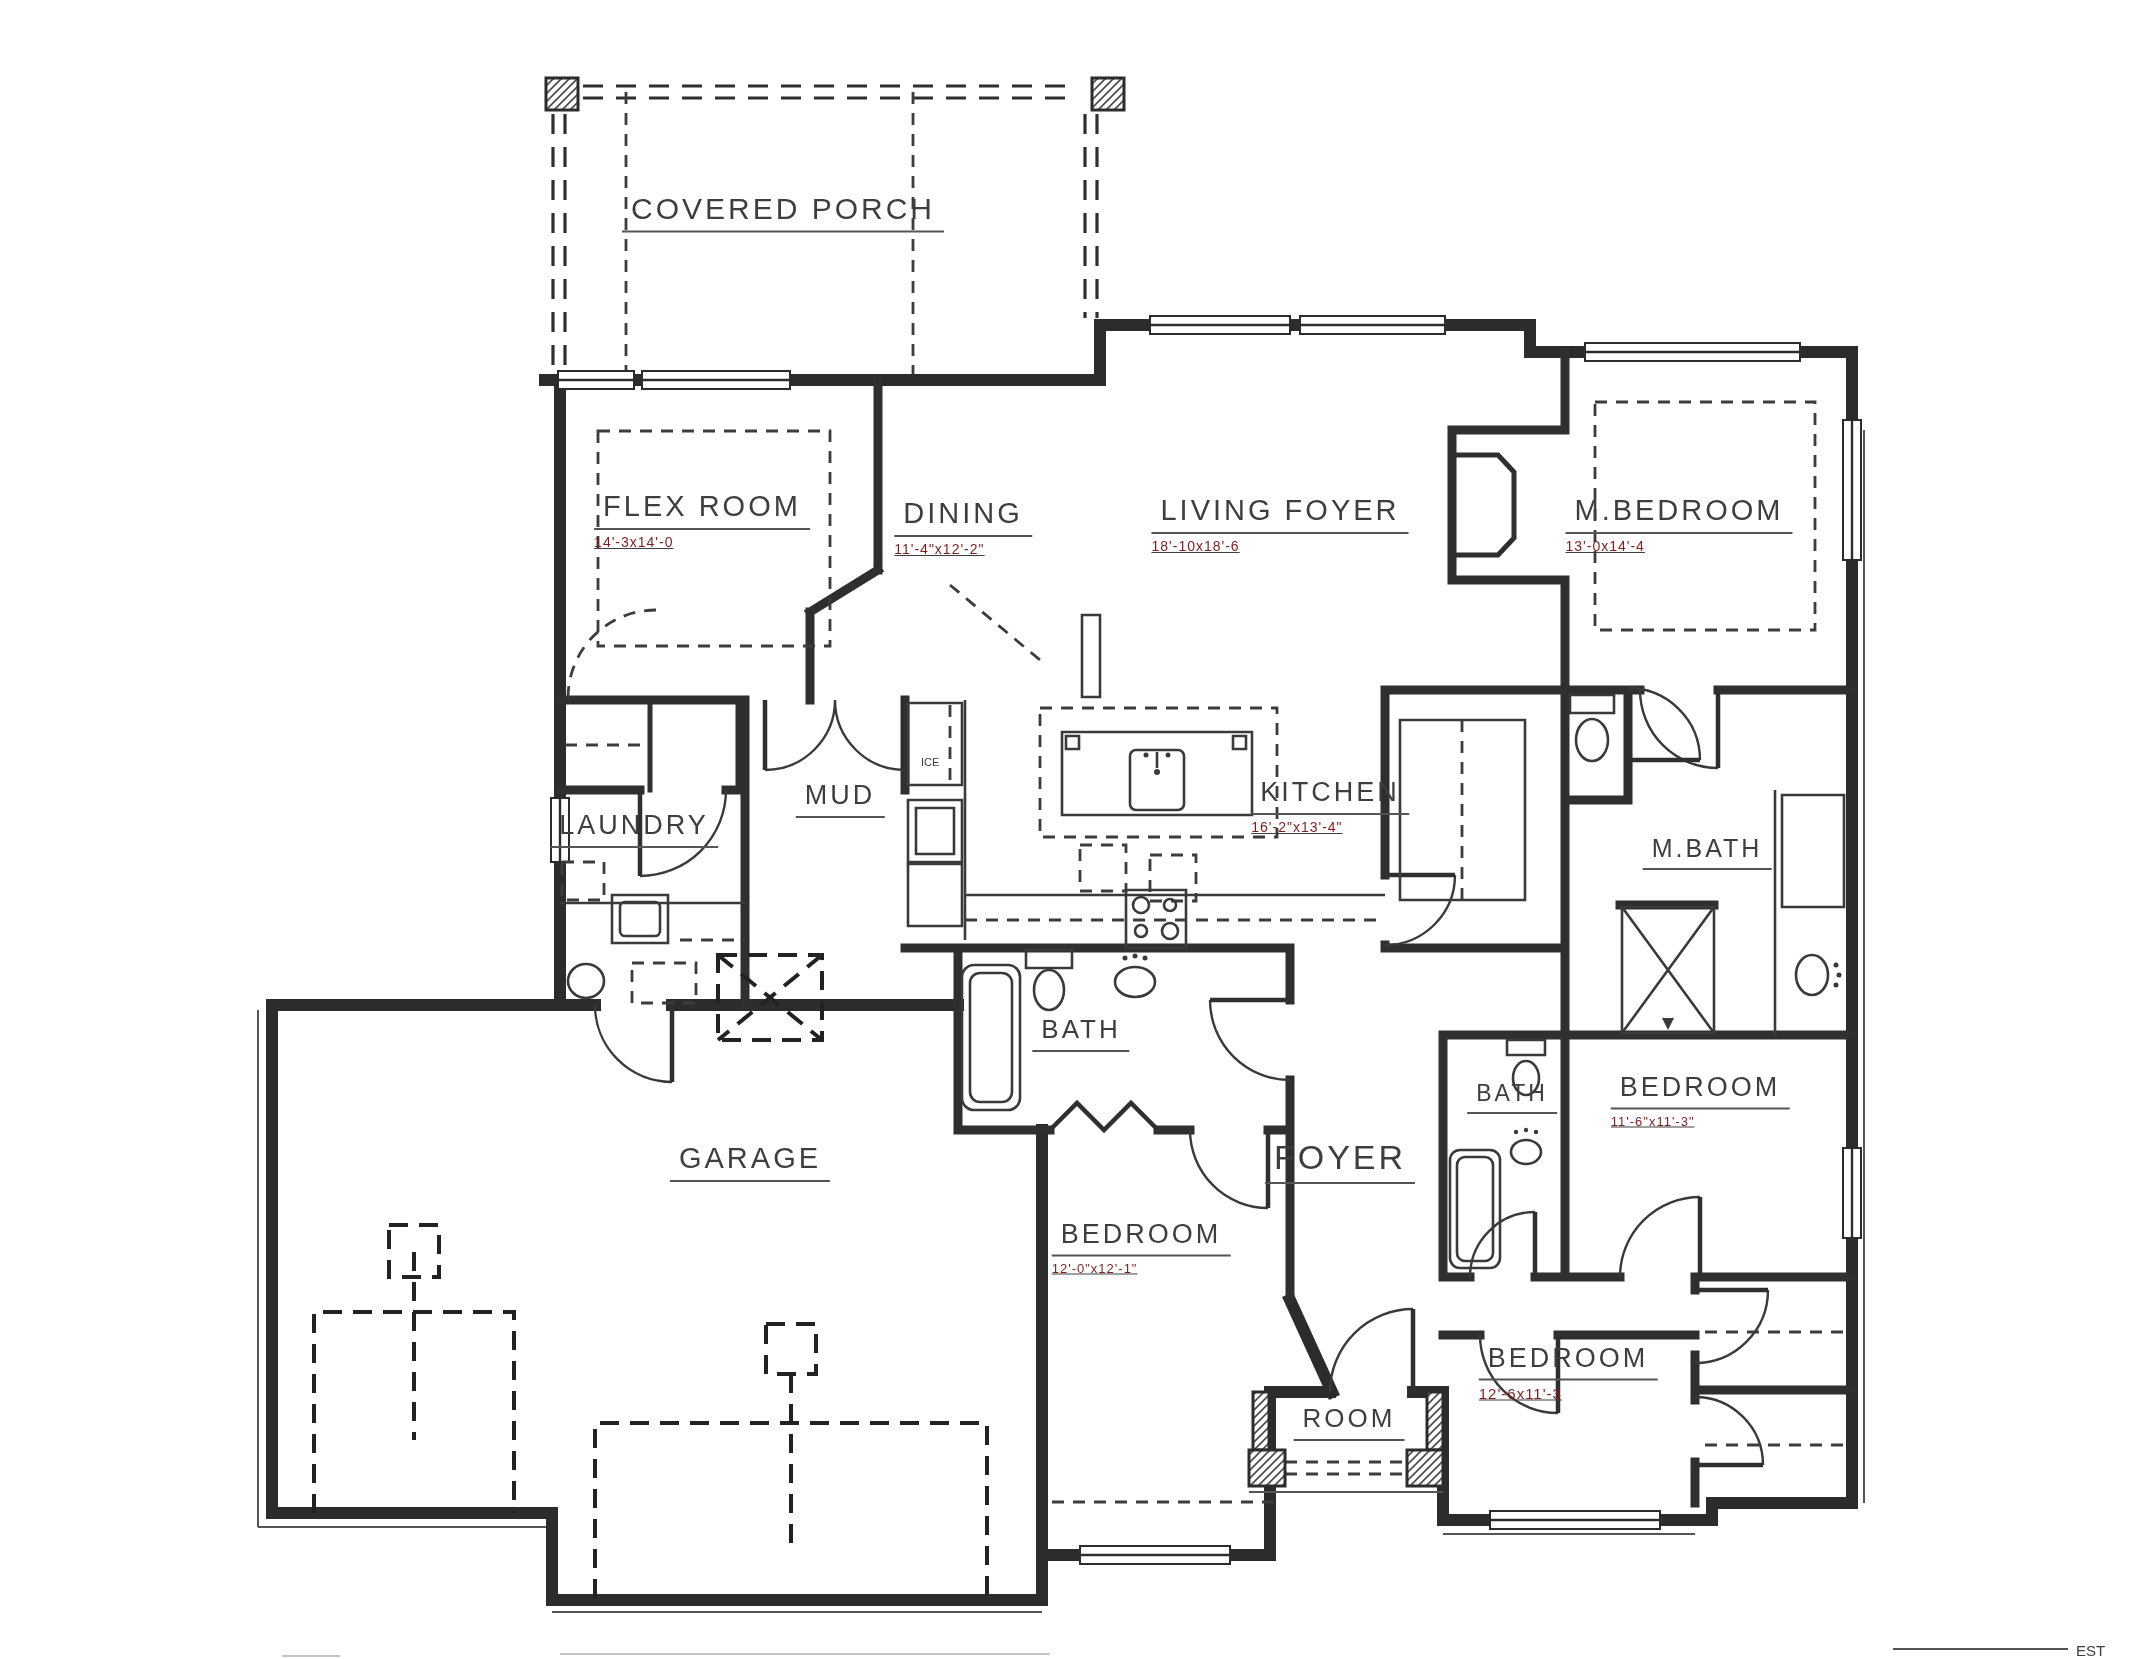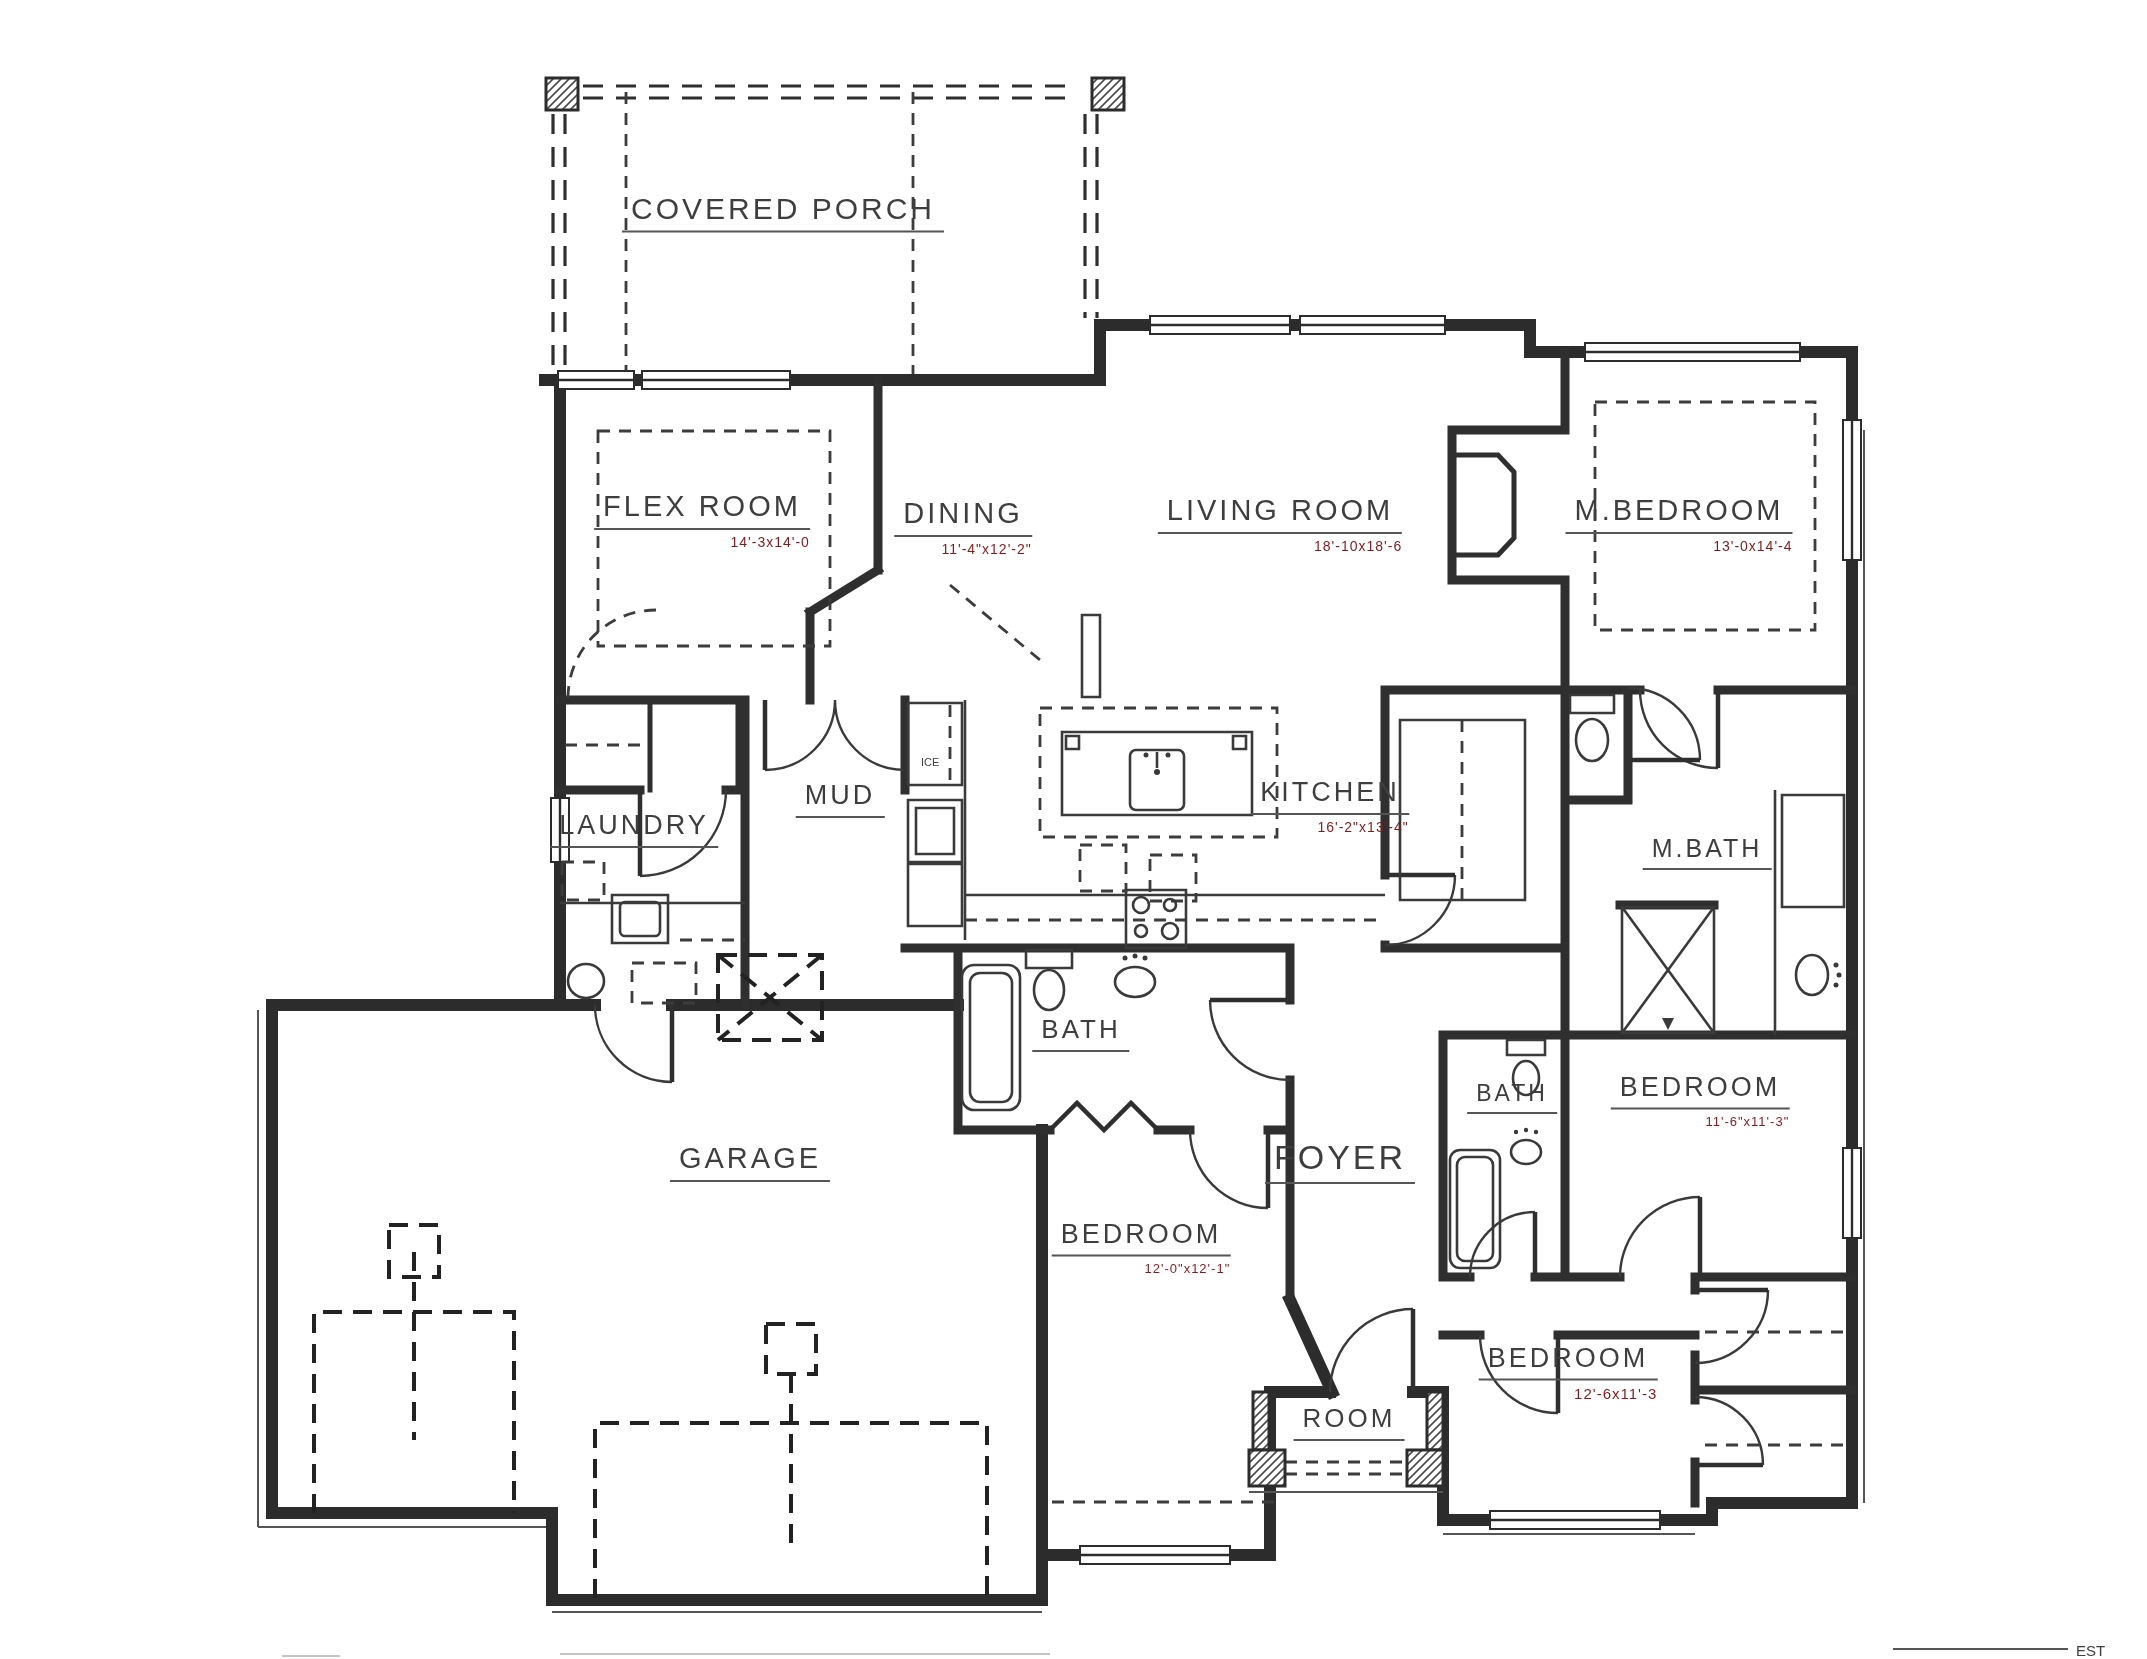--- a/index.html
+++ b/index.html
@@ -15,21 +15,21 @@
   .tl{stroke:#555;stroke-width:2;fill:none;}
   .ar{stroke:#3a3a3a;stroke-width:2.4;fill:none;}
   .lf{stroke:#2f2f2f;stroke-width:4.5;fill:none;}
   .da{stroke:#3c3c3c;stroke-width:2.8;fill:none;stroke-dasharray:12 9;}
   .dp{stroke:#2f2f2f;stroke-width:3.2;fill:none;stroke-dasharray:20 13;}
   .gda{stroke:#222;stroke-width:4;fill:none;stroke-dasharray:19 11;}
   .win rect{fill:#ffffff;stroke:#2c2c2c;stroke-width:2;}
   .win line{stroke:#2c2c2c;stroke-width:2.4;}
   .po{fill:url(#hatch);stroke:#2c2c2c;stroke-width:3;}
   
-  .lbl{position:absolute;transform:translate(-50%,-50%);text-align:right;color:#3e3e3e;white-space:nowrap;}
+  .lbl{position:absolute;transform:translate(-50%,-50%);text-align:left;color:#3e3e3e;white-space:nowrap;text-decoration:underline;}
   .nm{display:inline-block;border-bottom:2px solid #555;padding:0 9px 5px;letter-spacing:3px;}
   .dm{display:block;margin-top:4px;font-size:14px;letter-spacing:1px;color:#7f1d1d;}
   .svgtxt{font-family:"Liberation Sans",sans-serif;fill:#3e3e3e;}
 </style>
 </head>
 <body>
 
 <div id="stage">
 <svg id="plan-svg" width="2147" height="1659" viewBox="0 0 2147 1659">
   <defs>
@@ -276,21 +276,21 @@
   </div>
   <div class="lbl" style="left:702px;top:520px;font-size:29px">
     <span class="nm">FLEX ROOM</span>
     <span class="dm">14'-3x14'-0</span>
   </div>
   <div class="lbl" style="left:963px;top:527px;font-size:29px">
     <span class="nm">DINING</span>
     <span class="dm">11'-4"x12'-2"</span>
   </div>
   <div class="lbl" style="left:1280px;top:524px;font-size:29px">
-    <span class="nm">LIVING ROOM</span>
+    <span class="nm">LIVING FOYER</span>
     <span class="dm">18'-10x18'-6</span>
   </div>
   <div class="lbl" style="left:1679px;top:524px;font-size:29px">
     <span class="nm">M.BEDROOM</span>
     <span class="dm">13'-0x14'-4</span>
   </div>
   <div class="lbl" style="left:840px;top:799px;font-size:27px">
     <span class="nm">MUD</span>
   </div>
   <div class="lbl" style="left:1330px;top:806px;font-size:27px">

